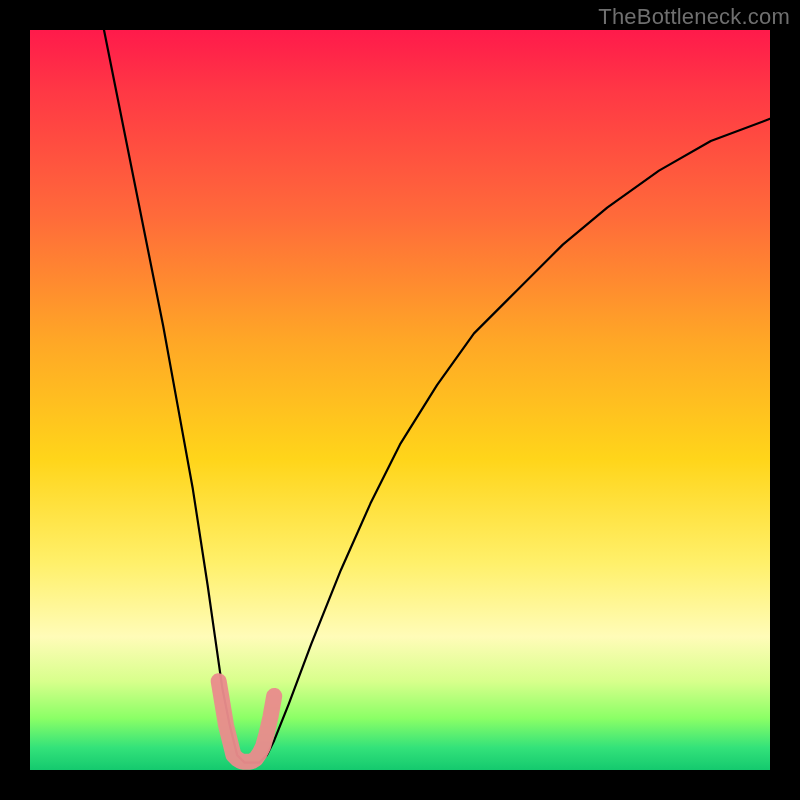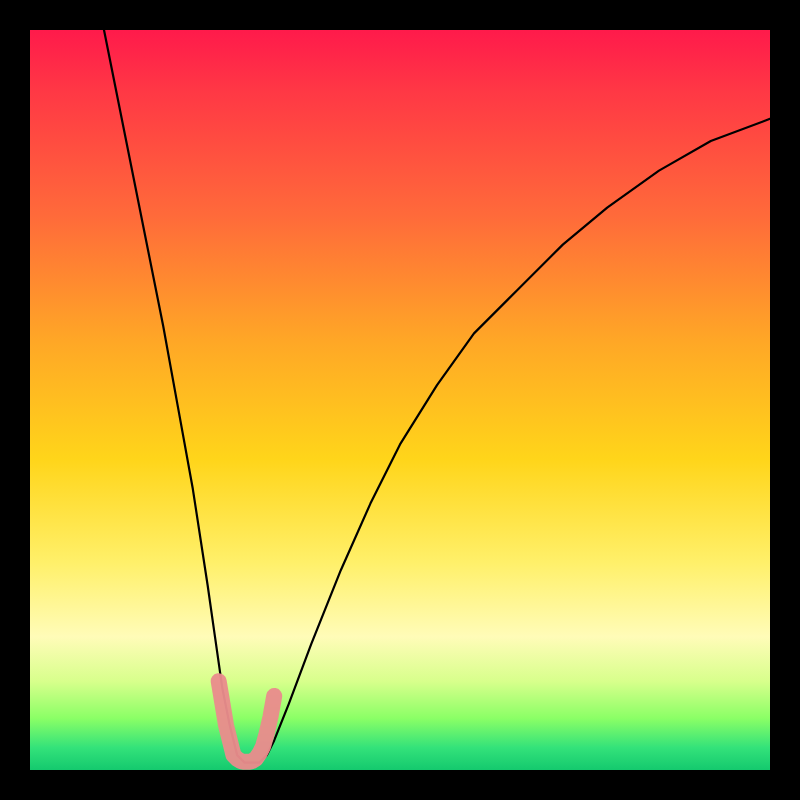--- a/index.html
+++ b/index.html
@@ -58,20 +58,21 @@
     width: 740px;
     height: 740px;
     overflow: visible;
   }
 </style>
 </head>
 <body>
 
 <div class="frame">
 
+  <div class="watermark">TheBottleneck.com</div>
 
   <div class="plot">
     <svg class="curve" viewBox="0 0 740 740" preserveAspectRatio="none">
       <path id="curve-path" fill="none" stroke="#000" stroke-width="2.2" stroke-linecap="round" stroke-linejoin="round" d="M74.00 0.00 L88.80 74.00 L103.60 148.00 L118.40 222.00 L133.20 296.00 L148.00 377.40 L162.80 458.80 L177.60 555.00 L185.00 606.80 L192.40 658.60 L199.80 695.60 L207.20 725.20 L214.60 732.60 L222.00 732.60 L229.40 732.60 L236.80 725.20 L244.20 710.40 L259.00 673.40 L281.20 614.20 L310.80 540.20 L340.40 473.60 L370.00 414.40 L407.00 355.20 L444.00 303.40 L488.40 259.00 L532.80 214.60 L577.20 177.60 L629.00 140.60 L680.80 111.00 L740.00 88.80"></path>
       <path id="zero-path" fill="none" stroke="#e98d8d" stroke-width="16" stroke-linecap="round" stroke-linejoin="round" opacity="0.96" d="M188.70 651.20 L192.40 673.40 L196.10 695.60 L199.80 710.40 L203.50 725.20 L207.20 728.90 L210.90 731.12 L214.60 731.86 L218.30 731.86 L222.00 731.12 L225.70 728.90 L229.40 723.72 L233.10 716.32 L236.80 703.00 L240.50 686.72 L244.20 666.00"></path>
     </svg>
   </div>
 
 </div>
 

